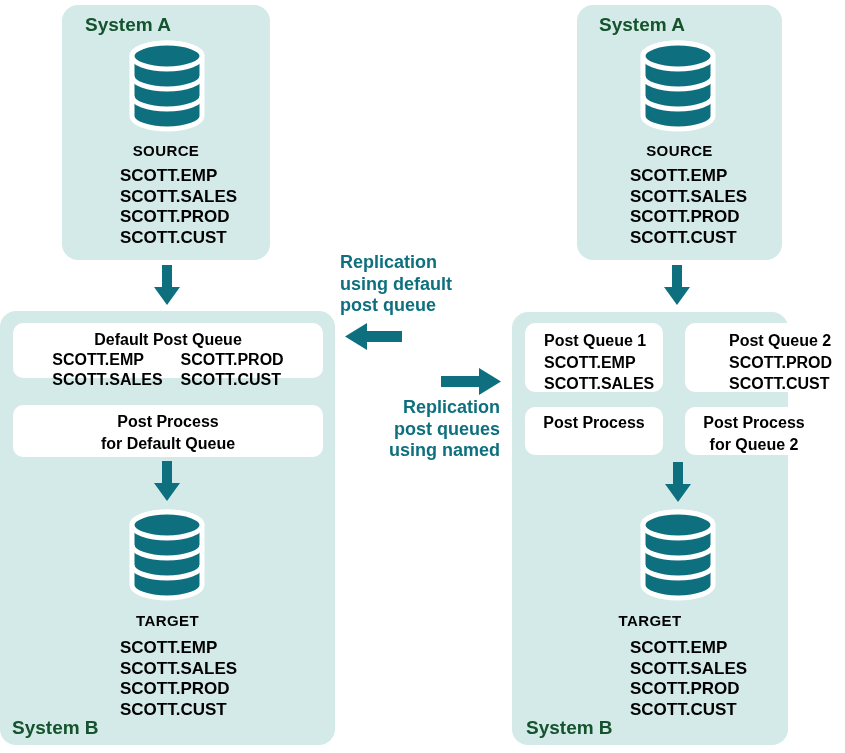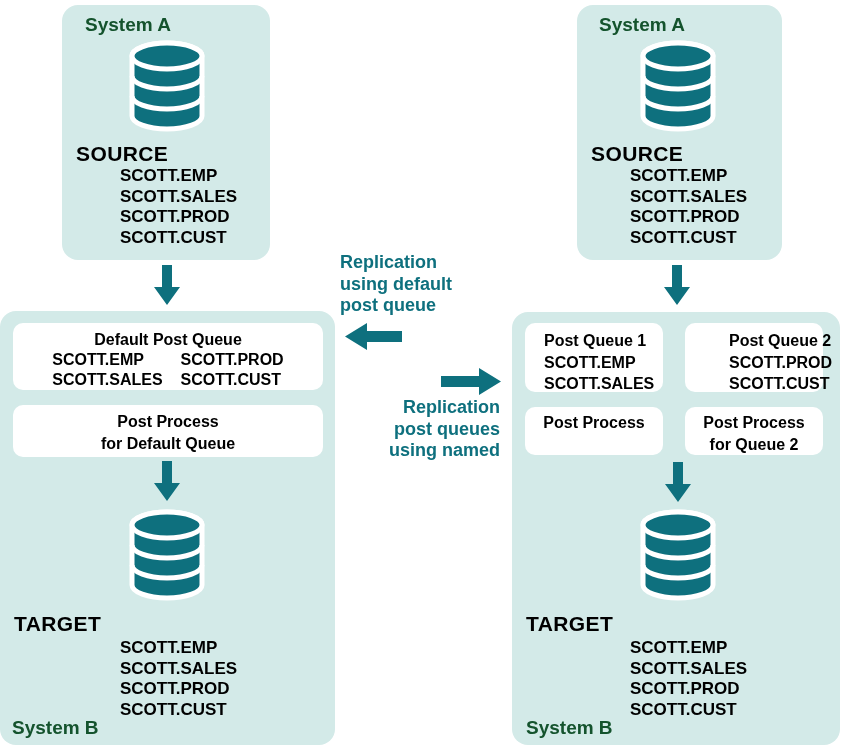--- a/index.html
+++ b/index.html
@@ -8,21 +8,21 @@
     font-family:"Liberation Sans",sans-serif;font-weight:bold;overflow:hidden;
   }
   .panel{position:absolute;background:#d3eae8;border-radius:16px;}
   .sys-title{position:absolute;color:#14532d;font-size:19px;white-space:nowrap;}
   .wbox{position:absolute;background:#ffffff;border-radius:10px;color:#000;}
   .wbox-title{text-align:center;font-size:16px;line-height:20px;padding-top:7px;}
   .qgrid{display:flex;justify-content:center;gap:18px;font-size:16px;line-height:20px;}
   .qbox{padding:7px 0 0 19px;font-size:16px;line-height:21.5px;white-space:nowrap;}
   .pbox{text-align:center;font-size:16px;line-height:21.5px;padding-top:5px;}
   .db-icon{position:absolute;width:80px;height:94px;}
-  .db-label{position:absolute;left:14px;width:100%;text-align:left;font-size:21px;color:#000;letter-spacing:.4px;}
+  .db-label{position:absolute;left:0;width:100%;text-align:center;font-size:15px;color:#000;letter-spacing:.4px;}
   .tlist{position:absolute;font-size:17px;line-height:20.5px;color:#000;white-space:nowrap;}
   .arrow{position:absolute;}
   .mid-label{position:absolute;color:#0e707e;font-size:18px;line-height:21.5px;white-space:nowrap;}
   svg{display:block;}
 </style>
 </head>
 <body>
 
 <div class="canvas">
 
@@ -45,21 +45,21 @@
       <div>SCOTT.CUST</div>
     </div>
   </div>
 
   <svg class="arrow" style="left:154px;top:265px;" width="26" height="40" viewBox="0 0 26 40">
     <polygon points="8,0 18,0 18,22 26,22 13,40 0,22 8,22" fill="#0e707e"></polygon>
   </svg>
 
   <div class="panel" style="left:0px;top:311px;width:335px;height:434px;">
 
-    <div class="wbox" style="left:13px;top:12px;width:310px;height:67px;">
+    <div class="wbox" style="left:13px;top:12px;width:310px;height:55px;">
       <div class="wbox-title">Default Post Queue</div>
       <div class="qgrid">
         <div>
           <div>SCOTT.EMP</div>
           <div>SCOTT.SALES</div>
         </div>
         <div>
           <div>SCOTT.PROD</div>
           <div>SCOTT.CUST</div>
         </div>
@@ -131,21 +131,21 @@
       <div>SCOTT.SALES</div>
       <div>SCOTT.PROD</div>
       <div>SCOTT.CUST</div>
     </div>
   </div>
 
   <svg class="arrow" style="left:664px;top:265px;" width="26" height="40" viewBox="0 0 26 40">
     <polygon points="8,0 18,0 18,22 26,22 13,40 0,22 8,22" fill="#0e707e"></polygon>
   </svg>
 
-  <div class="panel" style="left:512px;top:312px;width:328px;height:433px;">
+  <div class="panel" style="left:512px;top:312px;width:276px;height:433px;">
 
     <div class="wbox qbox" style="left:13px;top:11px;width:138px;height:69px;box-sizing:border-box;">
       <div>Post Queue 1</div>
       <div>SCOTT.EMP</div>
       <div>SCOTT.SALES</div>
     </div>
 
     <div class="wbox qbox" style="left:173px;top:11px;width:138px;height:69px;box-sizing:border-box;padding-left:44px;">
       <div>Post Queue 2</div>
       <div>SCOTT.PROD</div>

